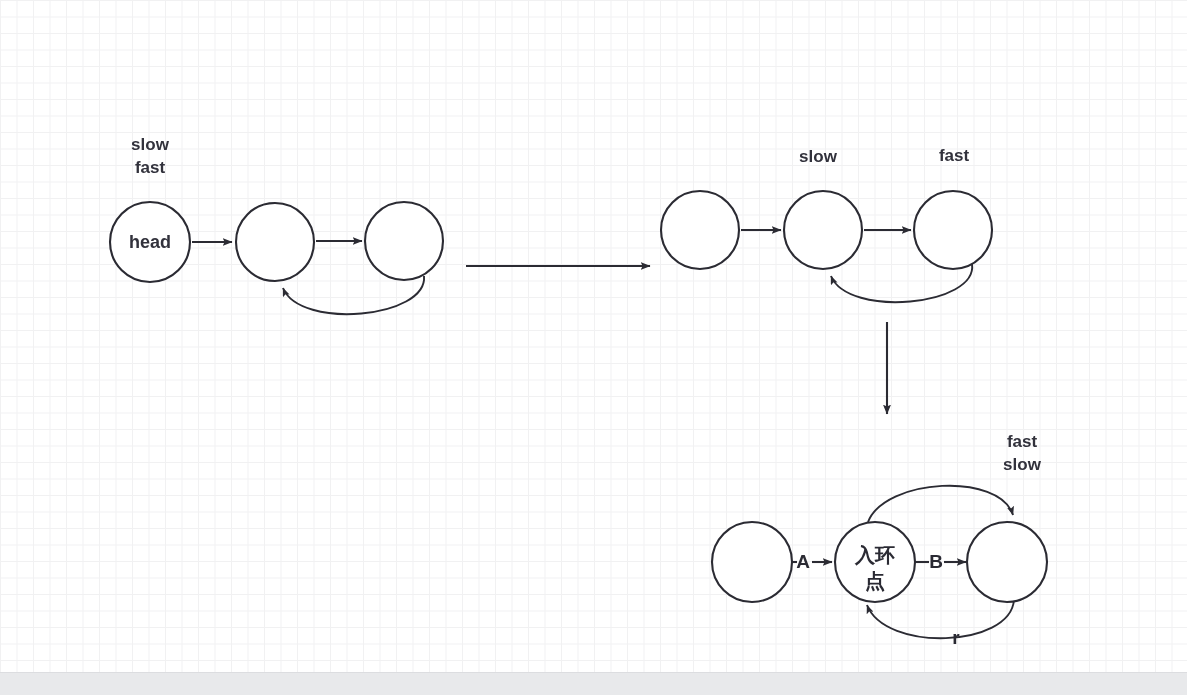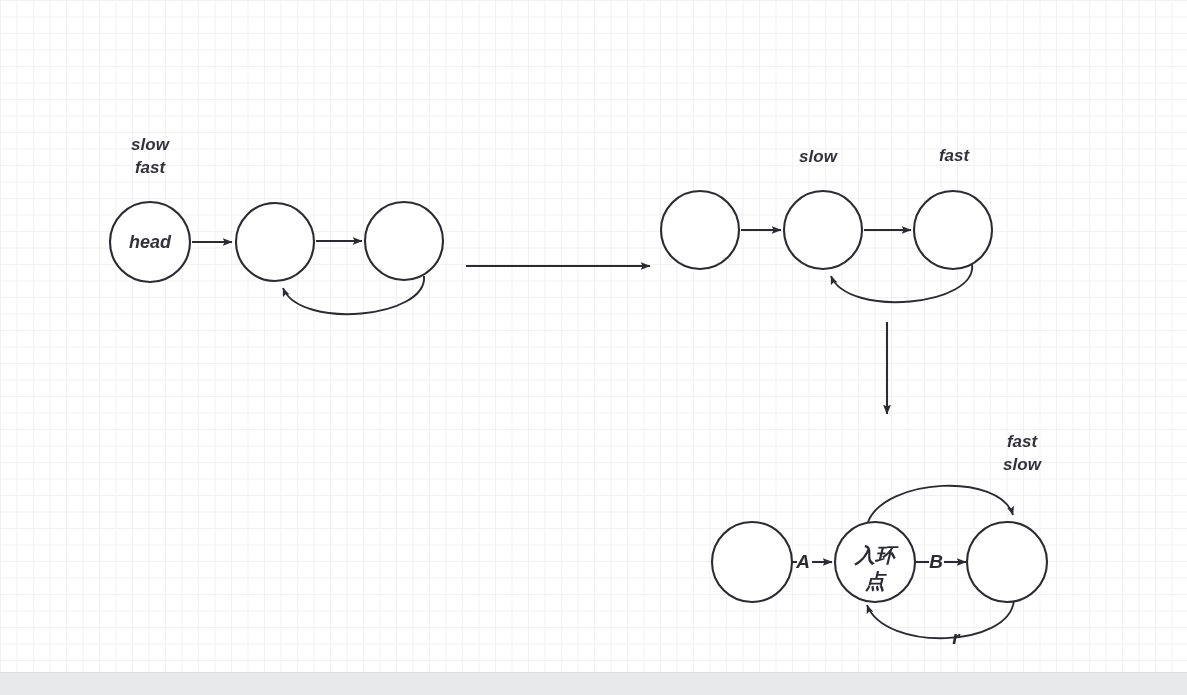--- a/index.html
+++ b/index.html
@@ -10,21 +10,20 @@
   }
   body {
     font-family: "Liberation Sans", "DejaVu Sans", sans-serif;
   }
   #canvas-root {
     position: relative;
     width: 1187px;
     height: 695px;
     overflow: hidden;
     background-color: #ffffff;
-    font-style: italic;
   }
   
   #grid-background {
     position: absolute;
     left: 0;
     top: 0;
     width: 1187px;
     height: 672px;
     background-color: #ffffff;
     background-image:

